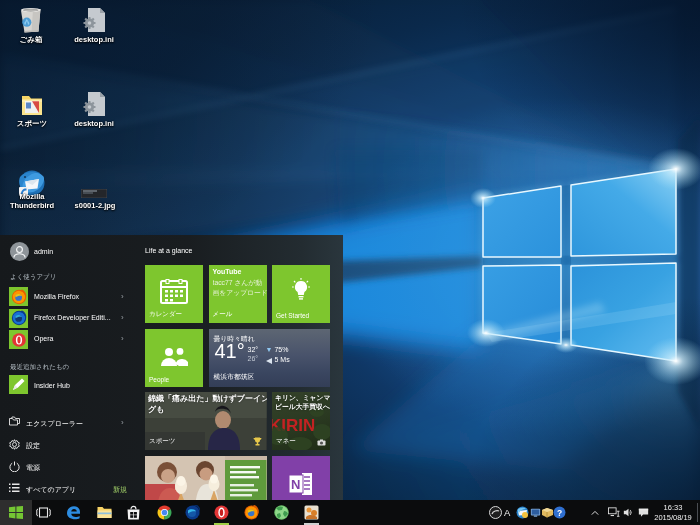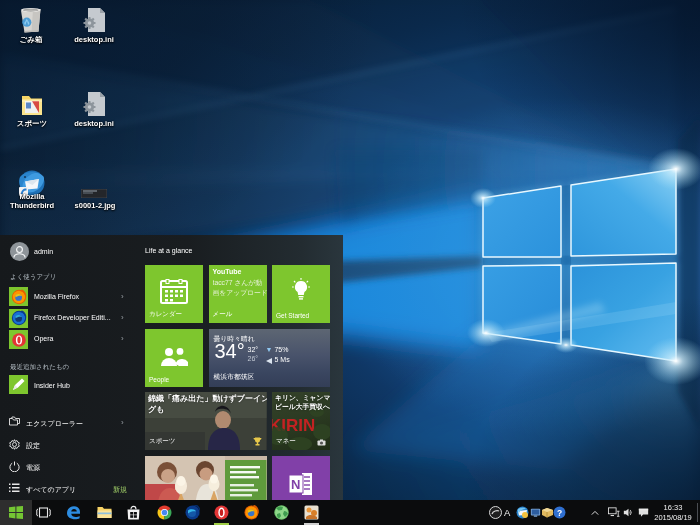--- a/index.html
+++ b/index.html
@@ -375,21 +375,21 @@
             <circle cx="10" cy="6" r="4"></circle>
             <path d="M2,20 a8,8 0 0 1 16,0 Z"></path>
             <circle cx="21" cy="5.4" r="3.4"></circle>
             <path d="M16.5,18 a7,7 0 0 1 12.5,-2 l0,4 h-9 Z"></path>
           </g>
         </svg>
  <div class="abs" style="left:4px;bottom:4px;font-size:6.5px;">People</div>
 </div>
 <div class="abs" style="left:208.5px;top:93.5px;width:121.5px;height:58px;background:linear-gradient(180deg,#5d6673 0%,#49536b 45%,#3a4660 75%,#333e57 100%);">
  <div class="abs" style="left:5px;top:5px;font-size:6.8px;">曇り時々晴れ</div>
- <div class="abs" style="left:6px;top:11px;font-size:20px;font-weight:normal;">34°</div>
+ <div class="abs" style="left:6px;top:11px;font-size:20px;font-weight:normal;">41°</div>
  <div class="abs" style="left:39px;top:17px;font-size:7px;">32°</div>
  <div class="abs" style="left:39px;top:26.5px;font-size:7px;color:#c2c9d4;">26°</div>
  <div class="abs" style="left:57px;top:17px;font-size:7px;"><span style="color:#8fc7f0;">▼</span> 75%</div>
  <svg class="abs" style="left:57px;top:29.5px" width="6" height="6" viewBox="0 0 6 6">
           <polygon points="0,3 6,0 6,6" fill="#dbe4ee"></polygon>
         </svg>
         <div class="abs" style="left:66px;top:27px;font-size:7px;">5 Ms</div>
  <div class="abs" style="left:5px;bottom:5px;font-size:6.8px;">横浜市都筑区</div>
 </div>
 <div class="abs" style="left:145px;top:157px;width:121.5px;height:58px;background:linear-gradient(140deg,#4a4e44 0%,#3a3f3a 40%,#26292b 100%);overflow:hidden;">

